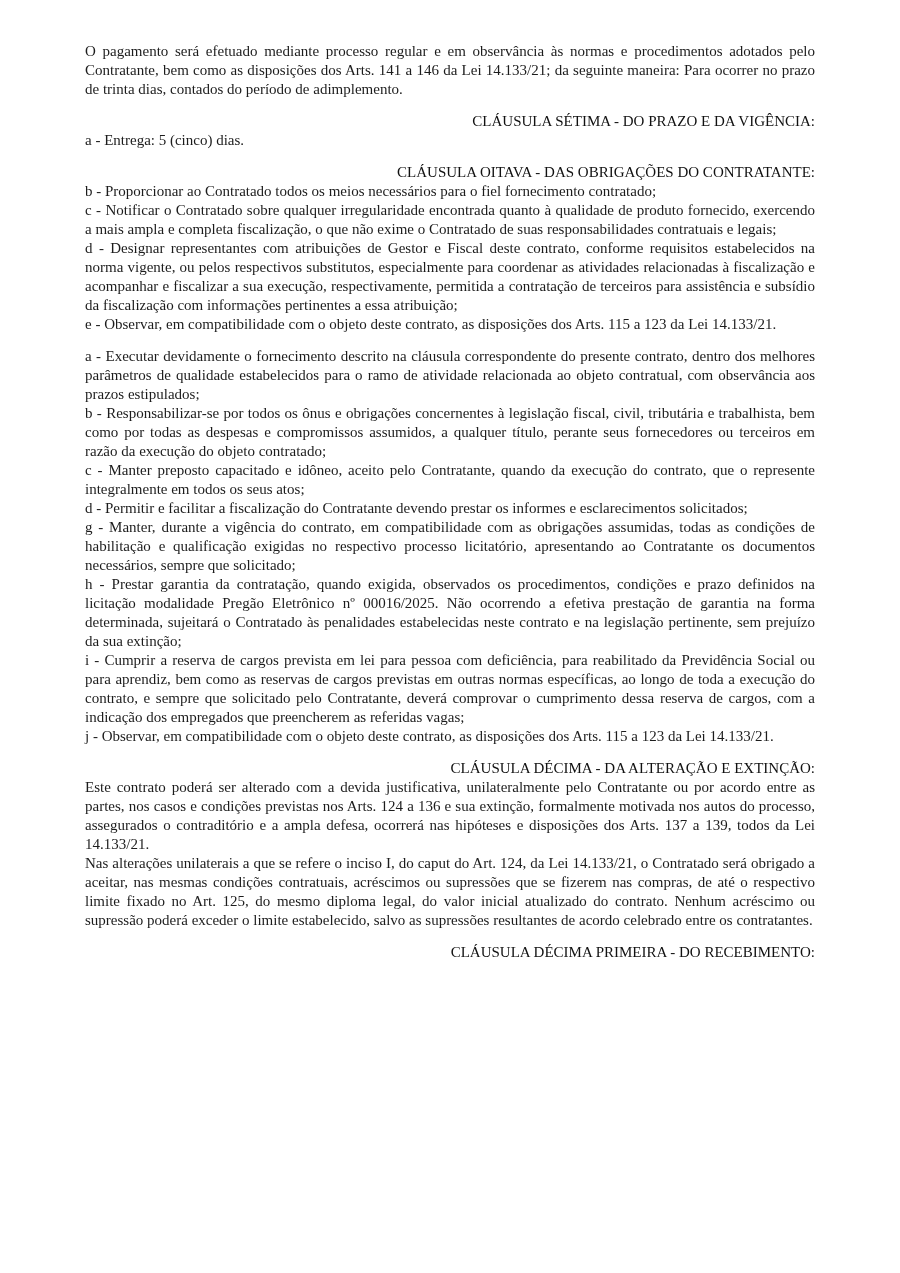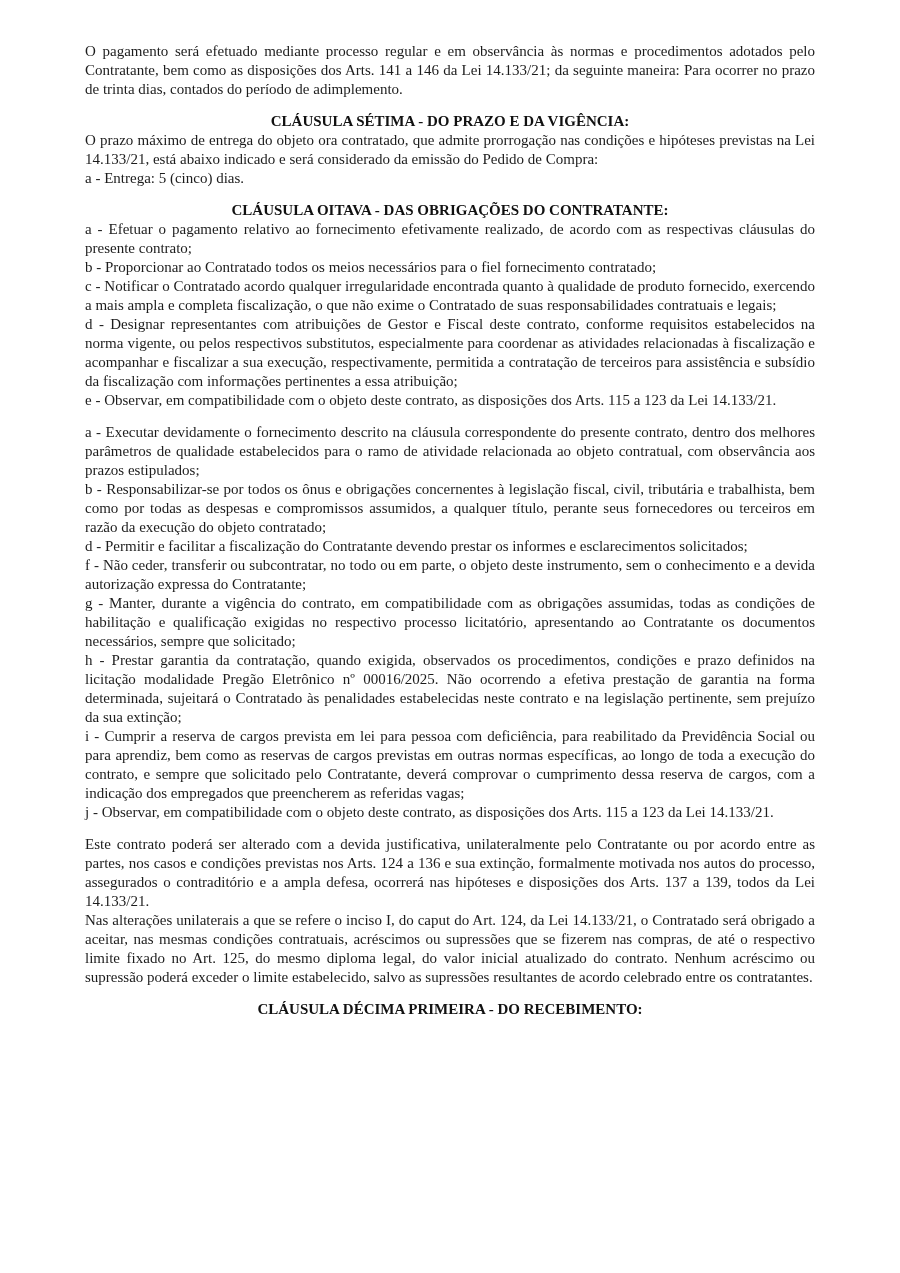--- a/index.html
+++ b/index.html
@@ -25,62 +25,61 @@
     margin: 0;
     font-size: 15px;
     line-height: 19px;
     text-align: justify;
     color: #1c1c1c;
   }
   .heading {
     margin: 0;
     font-size: 15px;
     line-height: 19px;
-    font-weight: bold;
-    text-align: center;
+    font-weight: normal;
+    text-align: right;
     color: #111111;
   }
   .section {
     margin-top: 13px;
   }
 </style>
 </head>
 <body>
 
 <div class="page">
 
   <p class="para">O pagamento será efetuado mediante processo regular e em observância às normas e procedimentos adotados pelo Contratante, bem como as disposições dos Arts. 141 a 146 da Lei 14.133/21; da seguinte maneira: Para ocorrer no prazo de trinta dias, contados do período de adimplemento.</p>
 
   <div class="section">
     <p class="heading">CLÁUSULA SÉTIMA - DO PRAZO E DA VIGÊNCIA:</p>
-    <p class="para">O prazo máximo de entrega do objeto ora contratado, que admite prorrogação nas condições e hipóteses previstas na Lei 14.133/21, está abaixo indicado e será considerado da emissão do Pedido de Compra:</p>
     <p class="para">a - Entrega: 5 (cinco) dias.</p>
   </div>
 
   <div class="section">
     <p class="heading">CLÁUSULA OITAVA - DAS OBRIGAÇÕES DO CONTRATANTE:</p>
-    <p class="para">a - Efetuar o pagamento relativo ao fornecimento efetivamente realizado, de acordo com as respectivas cláusulas do presente contrato;</p>
     <p class="para">b - Proporcionar ao Contratado todos os meios necessários para o fiel fornecimento contratado;</p>
-    <p class="para">c - Notificar o Contratado acordo qualquer irregularidade encontrada quanto à qualidade de produto fornecido, exercendo a mais ampla e completa fiscalização, o que não exime o Contratado de suas responsabilidades contratuais e legais;</p>
+    <p class="para">c - Notificar o Contratado sobre qualquer irregularidade encontrada quanto à qualidade de produto fornecido, exercendo a mais ampla e completa fiscalização, o que não exime o Contratado de suas responsabilidades contratuais e legais;</p>
     <p class="para">d - Designar representantes com atribuições de Gestor e Fiscal deste contrato, conforme requisitos estabelecidos na norma vigente, ou pelos respectivos substitutos, especialmente para coordenar as atividades relacionadas à fiscalização e acompanhar e fiscalizar a sua execução, respectivamente, permitida a contratação de terceiros para assistência e subsídio da fiscalização com informações pertinentes a essa atribuição;</p>
     <p class="para">e - Observar, em compatibilidade com o objeto deste contrato, as disposições dos Arts. 115 a 123 da Lei 14.133/21.</p>
   </div>
 
   <div class="section">
     <p class="para">a - Executar devidamente o fornecimento descrito na cláusula correspondente do presente contrato, dentro dos melhores parâmetros de qualidade estabelecidos para o ramo de atividade relacionada ao objeto contratual, com observância aos prazos estipulados;</p>
     <p class="para">b - Responsabilizar-se por todos os ônus e obrigações concernentes à legislação fiscal, civil, tributária e trabalhista, bem como por todas as despesas e compromissos assumidos, a qualquer título, perante seus fornecedores ou terceiros em razão da execução do objeto contratado;</p>
+    <p class="para">c - Manter preposto capacitado e idôneo, aceito pelo Contratante, quando da execução do contrato, que o represente integralmente em todos os seus atos;</p>
     <p class="para">d - Permitir e facilitar a fiscalização do Contratante devendo prestar os informes e esclarecimentos solicitados;</p>
-    <p class="para">f - Não ceder, transferir ou subcontratar, no todo ou em parte, o objeto deste instrumento, sem o conhecimento e a devida autorização expressa do Contratante;</p>
     <p class="para">g - Manter, durante a vigência do contrato, em compatibilidade com as obrigações assumidas, todas as condições de habilitação e qualificação exigidas no respectivo processo licitatório, apresentando ao Contratante os documentos necessários, sempre que solicitado;</p>
     <p class="para">h - Prestar garantia da contratação, quando exigida, observados os procedimentos, condições e prazo definidos na licitação modalidade Pregão Eletrônico nº 00016/2025. Não ocorrendo a efetiva prestação de garantia na forma determinada, sujeitará o Contratado às penalidades estabelecidas neste contrato e na legislação pertinente, sem prejuízo da sua extinção;</p>
     <p class="para">i - Cumprir a reserva de cargos prevista em lei para pessoa com deficiência, para reabilitado da Previdência Social ou para aprendiz, bem como as reservas de cargos previstas em outras normas específicas, ao longo de toda a execução do contrato, e sempre que solicitado pelo Contratante, deverá comprovar o cumprimento dessa reserva de cargos, com a indicação dos empregados que preencherem as referidas vagas;</p>
     <p class="para">j - Observar, em compatibilidade com o objeto deste contrato, as disposições dos Arts. 115 a 123 da Lei 14.133/21.</p>
   </div>
 
   <div class="section">
+    <p class="heading">CLÁUSULA DÉCIMA - DA ALTERAÇÃO E EXTINÇÃO:</p>
     <p class="para">Este contrato poderá ser alterado com a devida justificativa, unilateralmente pelo Contratante ou por acordo entre as partes, nos casos e condições previstas nos Arts. 124 a 136 e sua extinção, formalmente motivada nos autos do processo, assegurados o contraditório e a ampla defesa, ocorrerá nas hipóteses e disposições dos Arts. 137 a 139, todos da Lei 14.133/21.</p>
     <p class="para">Nas alterações unilaterais a que se refere o inciso I, do caput do Art. 124, da Lei 14.133/21, o Contratado será obrigado a aceitar, nas mesmas condições contratuais, acréscimos ou supressões que se fizerem nas compras, de até o respectivo limite fixado no Art. 125, do mesmo diploma legal, do valor inicial atualizado do contrato. Nenhum acréscimo ou supressão poderá exceder o limite estabelecido, salvo as supressões resultantes de acordo celebrado entre os contratantes.</p>
   </div>
 
   <div class="section">
     <p class="heading">CLÁUSULA DÉCIMA PRIMEIRA - DO RECEBIMENTO:</p>
   </div>
 
 </div>
 

